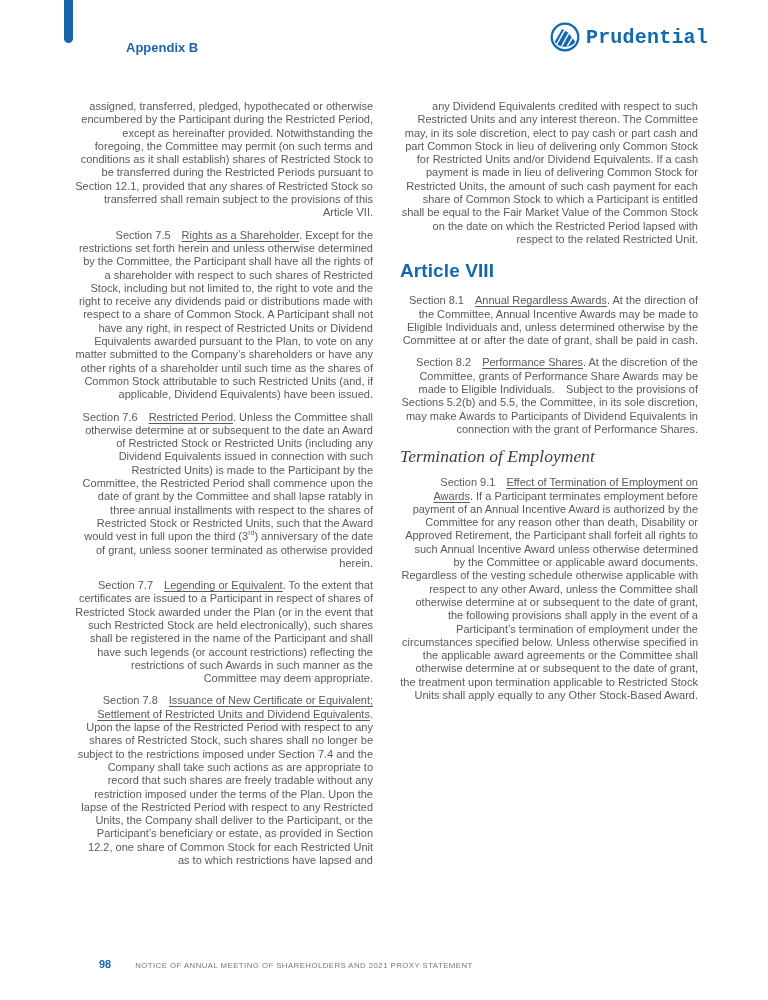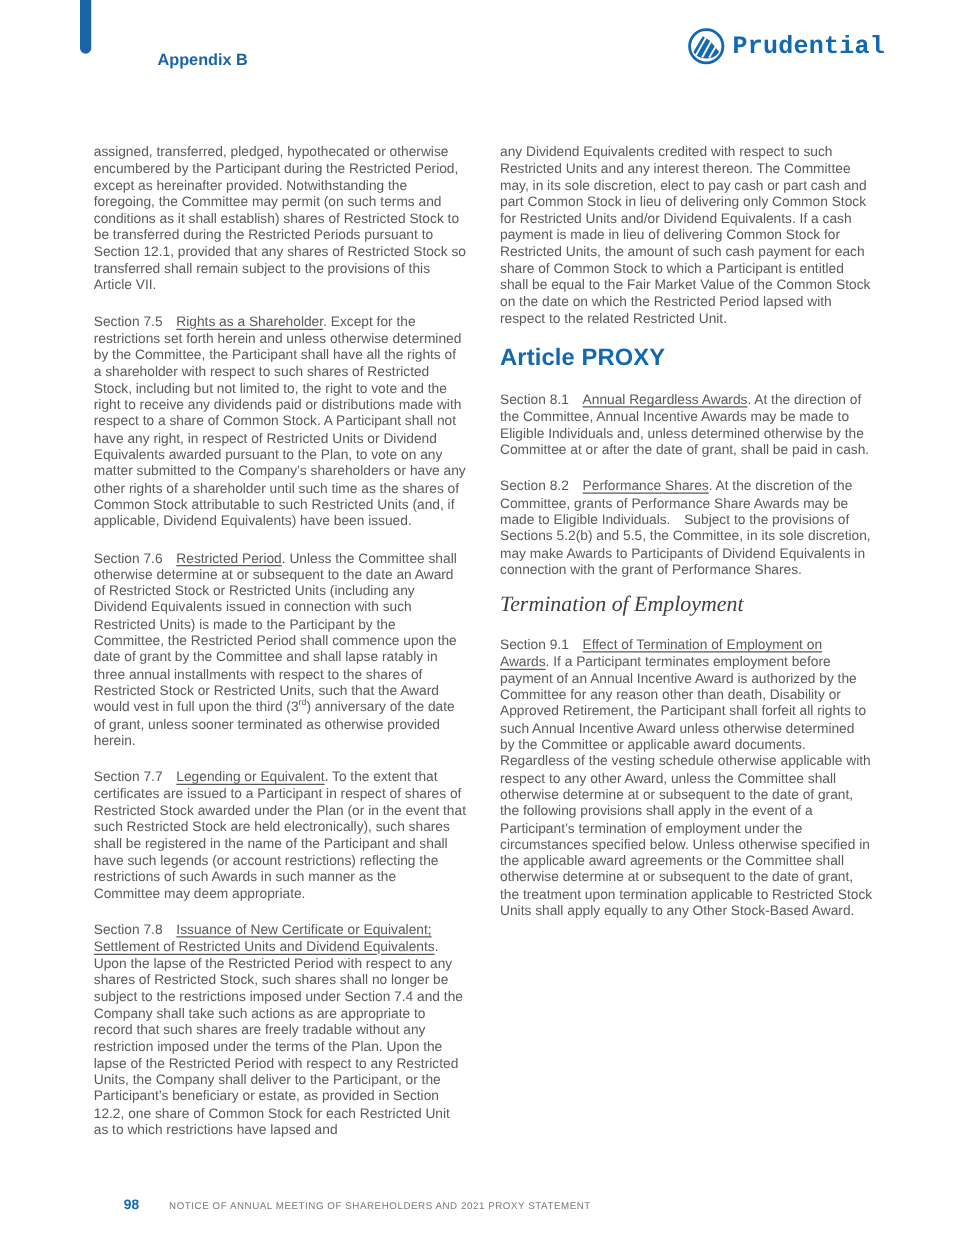--- a/index.html
+++ b/index.html
@@ -22,21 +22,21 @@
     font-size:20px;letter-spacing:.2px;
   }
   
   .content{
     position:absolute;top:100px;left:75px;width:623px;
     display:flex;gap:27px;
   }
   .col{width:298px;}
   p.body{
     font-size:11px;line-height:13.3px;color:#595a5c;
-    margin:16px 0 9px 0;text-align:left;
+    margin:0 0 9px 0;text-align:right;
   }
   .underline{text-decoration:underline;text-underline-offset:2px;}
   sup{font-size:7px;line-height:0;}
   h2.article{
     color:#1268b1;font-size:19px;font-weight:bold;
     margin:14px 0 12px 0;letter-spacing:.1px;
   }
   h3.subhead{
     font-family:"Liberation Serif",serif;font-style:italic;font-weight:normal;
     font-size:17.5px;line-height:22px;color:#414143;margin:0 0 9px 0;
@@ -73,21 +73,21 @@
 <div class="content">
   <div class="col">
       <p class="body"><span>assigned, transferred, pledged, hypothecated or otherwise encumbered by the Participant during the Restricted Period, except as hereinafter provided. Notwithstanding the foregoing, the Committee may permit (on such terms and conditions as it shall establish) shares of Restricted Stock to be transferred during the Restricted Periods pursuant to Section 12.1, provided that any shares of Restricted Stock so transferred shall remain subject to the provisions of this Article VII.</span></p>
       <p class="body"><span>Section 7.5  </span><span class="underline">Rights as a Shareholder</span><span>. Except for the restrictions set forth herein and unless otherwise determined by the Committee, the Participant shall have all the rights of a shareholder with respect to such shares of Restricted Stock, including but not limited to, the right to vote and the right to receive any dividends paid or distributions made with respect to a share of Common Stock. A Participant shall not have any right, in respect of Restricted Units or Dividend Equivalents awarded pursuant to the Plan, to vote on any matter submitted to the Company’s shareholders or have any other rights of a shareholder until such time as the shares of Common Stock attributable to such Restricted Units (and, if applicable, Dividend Equivalents) have been issued.</span></p>
       <p class="body"><span>Section 7.6  </span><span class="underline">Restricted Period</span><span>. Unless the Committee shall otherwise determine at or subsequent to the date an Award of Restricted Stock or Restricted Units (including any Dividend Equivalents issued in connection with such Restricted Units) is made to the Participant by the Committee, the Restricted Period shall commence upon the date of grant by the Committee and shall lapse ratably in three annual installments with respect to the shares of Restricted Stock or Restricted Units, such that the Award would vest in full upon the third (3</span><sup>rd</sup><span>) anniversary of the date of grant, unless sooner terminated as otherwise provided herein.</span></p>
       <p class="body"><span>Section 7.7  </span><span class="underline">Legending or Equivalent</span><span>. To the extent that certificates are issued to a Participant in respect of shares of Restricted Stock awarded under the Plan (or in the event that such Restricted Stock are held electronically), such shares shall be registered in the name of the Participant and shall have such legends (or account restrictions) reflecting the restrictions of such Awards in such manner as the Committee may deem appropriate.</span></p>
       <p class="body"><span>Section 7.8  </span><span class="underline">Issuance of New Certificate or Equivalent; Settlement of Restricted Units and Dividend Equivalents</span><span>. Upon the lapse of the Restricted Period with respect to any shares of Restricted Stock, such shares shall no longer be subject to the restrictions imposed under Section 7.4 and the Company shall take such actions as are appropriate to record that such shares are freely tradable without any restriction imposed under the terms of the Plan. Upon the lapse of the Restricted Period with respect to any Restricted Units, the Company shall deliver to the Participant, or the Participant’s beneficiary or estate, as provided in Section 12.2, one share of Common Stock for each Restricted Unit as to which restrictions have lapsed and</span></p>
     </div>
   <div class="col">
       <p class="body"><span>any Dividend Equivalents credited with respect to such Restricted Units and any interest thereon. The Committee may, in its sole discretion, elect to pay cash or part cash and part Common Stock in lieu of delivering only Common Stock for Restricted Units and/or Dividend Equivalents. If a cash payment is made in lieu of delivering Common Stock for Restricted Units, the amount of such cash payment for each share of Common Stock to which a Participant is entitled shall be equal to the Fair Market Value of the Common Stock on the date on which the Restricted Period lapsed with respect to the related Restricted Unit.</span></p>
-      <h2 class="article"><span>Article PROXY</span></h2>
+      <h2 class="article"><span>Article VIII</span></h2>
       <p class="body"><span>Section 8.1  </span><span class="underline">Annual Regardless Awards</span><span>. At the direction of the Committee, Annual Incentive Awards may be made to Eligible Individuals and, unless determined otherwise by the Committee at or after the date of grant, shall be paid in cash.</span></p>
       <p class="body"><span>Section 8.2  </span><span class="underline">Performance Shares</span><span>. At the discretion of the Committee, grants of Performance Share Awards may be made to Eligible Individuals.  Subject to the provisions of Sections 5.2(b) and 5.5, the Committee, in its sole discretion, may make Awards to Participants of Dividend Equivalents in connection with the grant of Performance Shares.</span></p>
       <h3 class="subhead"><span>Termination of Employment</span></h3>
       <p class="body"><span>Section 9.1  </span><span class="underline">Effect of Termination of Employment on Awards</span><span>. If a Participant terminates employment before payment of an Annual Incentive Award is authorized by the Committee for any reason other than death, Disability or Approved Retirement, the Participant shall forfeit all rights to such Annual Incentive Award unless otherwise determined by the Committee or applicable award documents. Regardless of the vesting schedule otherwise applicable with respect to any other Award, unless the Committee shall otherwise determine at or subsequent to the date of grant, the following provisions shall apply in the event of a Participant’s termination of employment under the circumstances specified below. Unless otherwise specified in the applicable award agreements or the Committee shall otherwise determine at or subsequent to the date of grant, the treatment upon termination applicable to Restricted Stock Units shall apply equally to any Other Stock-Based Award.</span></p>
     </div>
 </div>
 
 <div class="page-footer">
   <span class="page-num">98</span>
   <span class="footer-text">NOTICE OF ANNUAL MEETING OF SHAREHOLDERS AND 2021 PROXY STATEMENT</span>

